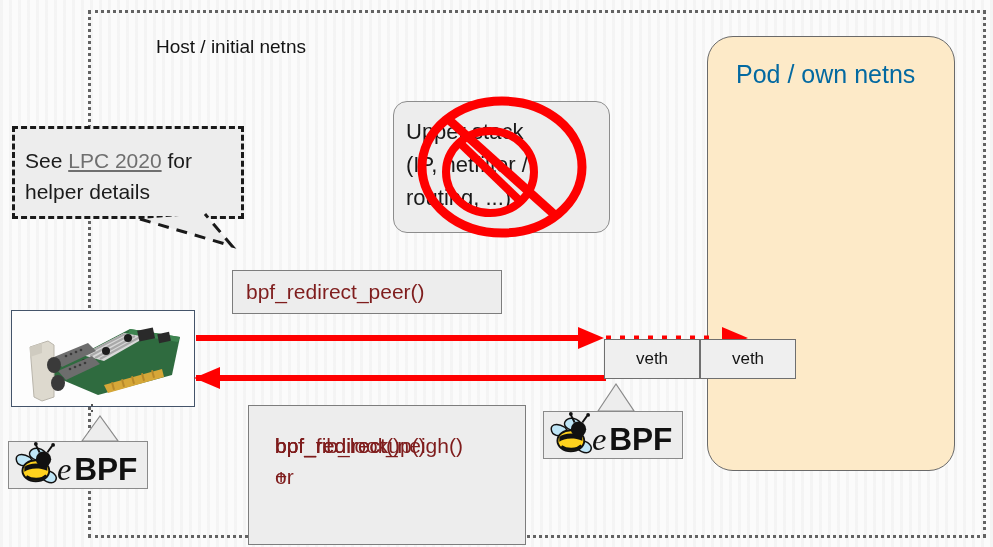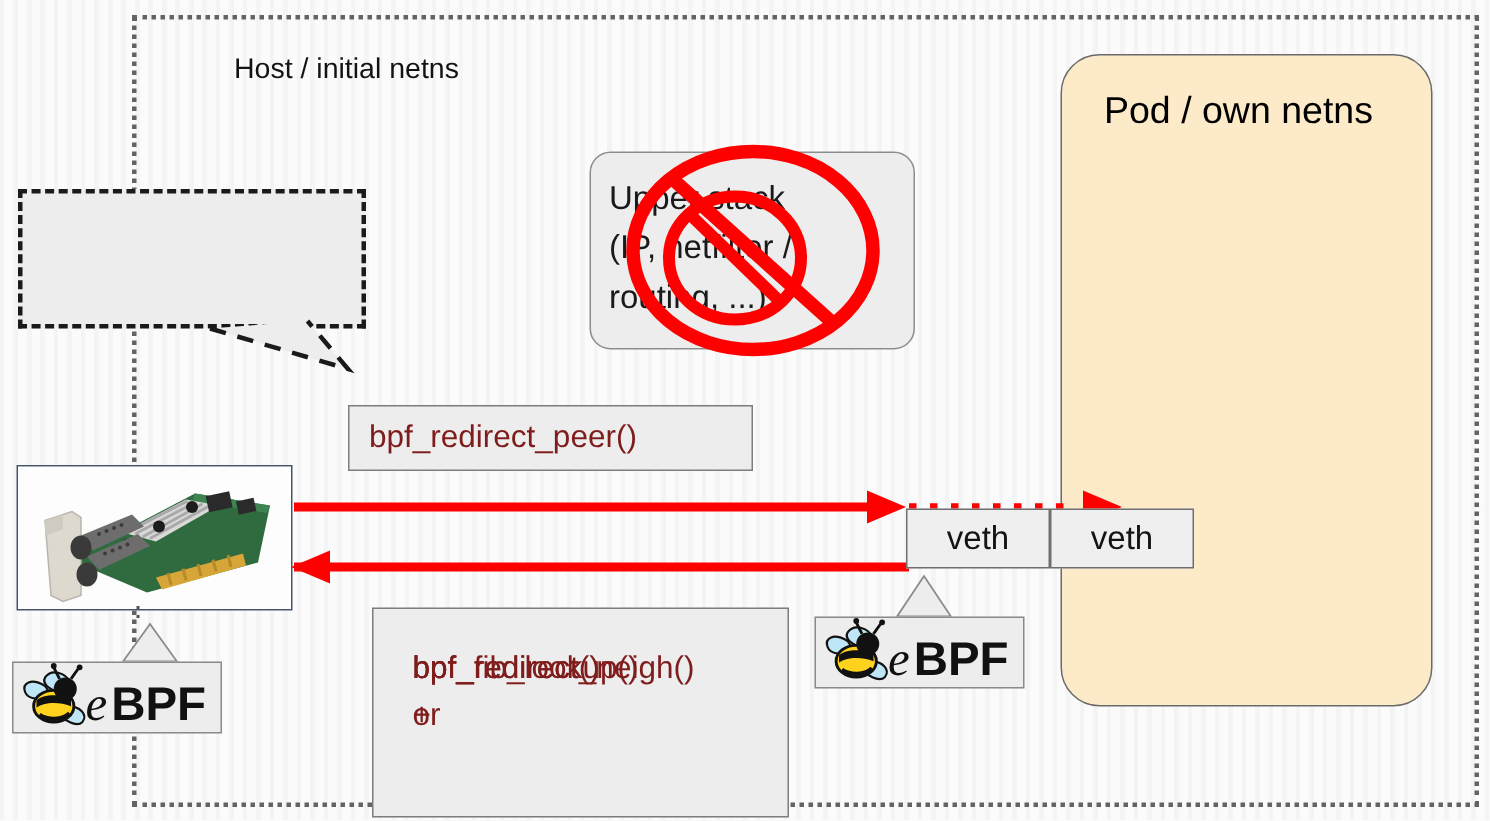--- a/index.html
+++ b/index.html
@@ -56,21 +56,21 @@
     background: #fdeac8;
     border: 1.6px solid #6a6a6a;
     border-radius: 26px;
     box-sizing: border-box;
   }
   .pod-title {
     position: absolute;
     left: 736px;
     top: 60px;
     font-size: 25px;
-    color: #000000;
+    color: #0369a1;
     white-space: nowrap;
   }
   
   .upper-stack {
     position: absolute;
     left: 393px;
     top: 101px;
     width: 217px;
     height: 132px;
     background: #ededed;
@@ -162,21 +162,21 @@
     line-height: 31px;
   }
   
   .veth {
     position: absolute;
     top: 339px;
     height: 40px;
     background: #efefef;
     border: 1.2px solid #6f6f6f;
     box-sizing: border-box;
-    font-size: 22px;
+    font-size: 17px;
     color: #131313;
     display: flex;
     align-items: center;
     justify-content: center;
   }
   .veth-host { left: 604px; width: 96px; }
   .veth-pod  { left: 700px; width: 96px; background: #efefef; }
   
   .ebpf-callout {
     position: absolute;
@@ -215,20 +215,24 @@
     <line x1="448" y1="119" x2="556" y2="216" stroke="#fe0000" stroke-width="9"></line>
 
     <ellipse cx="490" cy="172" rx="44" ry="41" fill="none" stroke="#fe0000" stroke-width="8"></ellipse>
     <line x1="460" y1="143" x2="521" y2="202" stroke="#fe0000" stroke-width="8"></line>
   </svg>
 
   <div class="callout-lpc"></div>
   <svg class="overlay" width="993" height="547">
     <path d="M 140 219 L 232 246 L 205 214" fill="#ededed" stroke="#1a1a1a" stroke-width="3" stroke-dasharray="11 8" stroke-linejoin="miter"></path>
   </svg>
+  <div class="callout-lpc-text">
+    <div><span>See </span><span class="link">LPC 2020</span><span> for</span></div>
+    <div>helper details</div>
+  </div>
 
   <div class="nic-box">
     <svg width="182" height="95" viewBox="0 0 182 95">
       <rect x="0" y="0" width="182" height="95" fill="#fdfdfd"></rect>
 
       <path d="M34 62 L118 18 L168 26 L160 64 L86 84 Z" fill="#2f6b3f"></path>
       <path d="M118 18 L168 26 L166 31 L116 23 Z" fill="#3e8450"></path>
 
       <path d="M92 74 L150 58 L152 66 L96 82 Z" fill="#d6a738"></path>
       <g fill="#b8892a">

